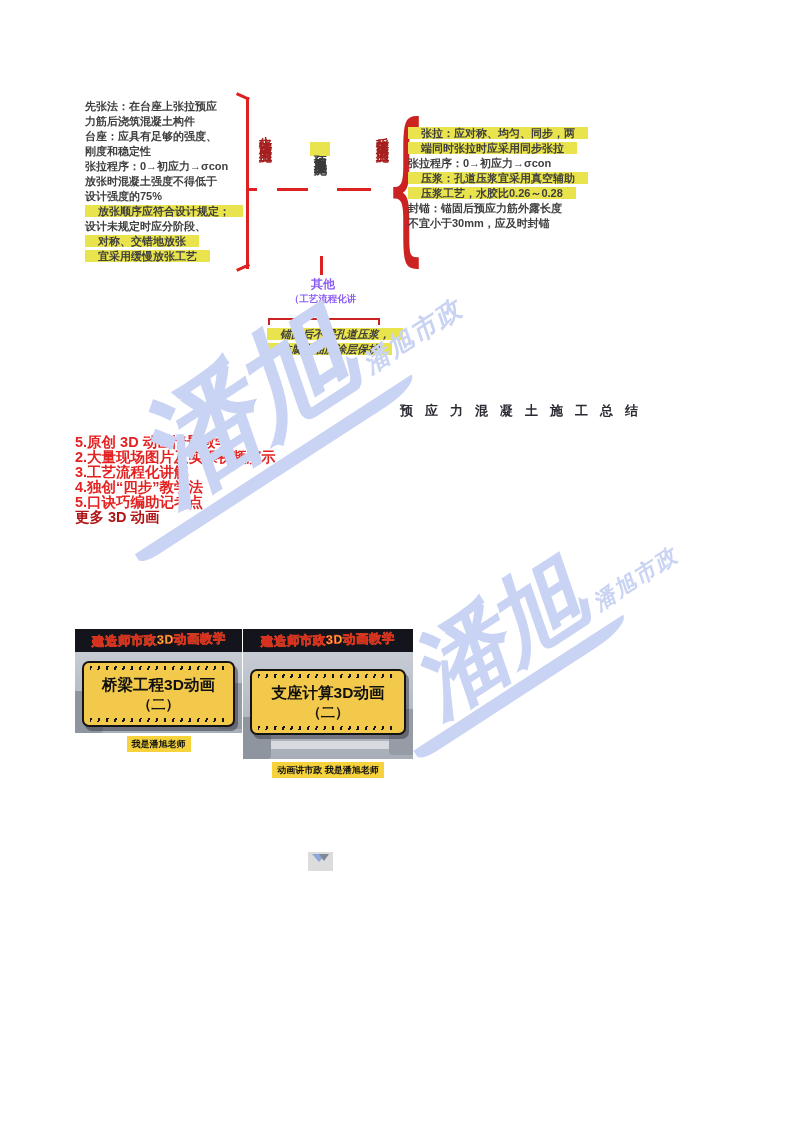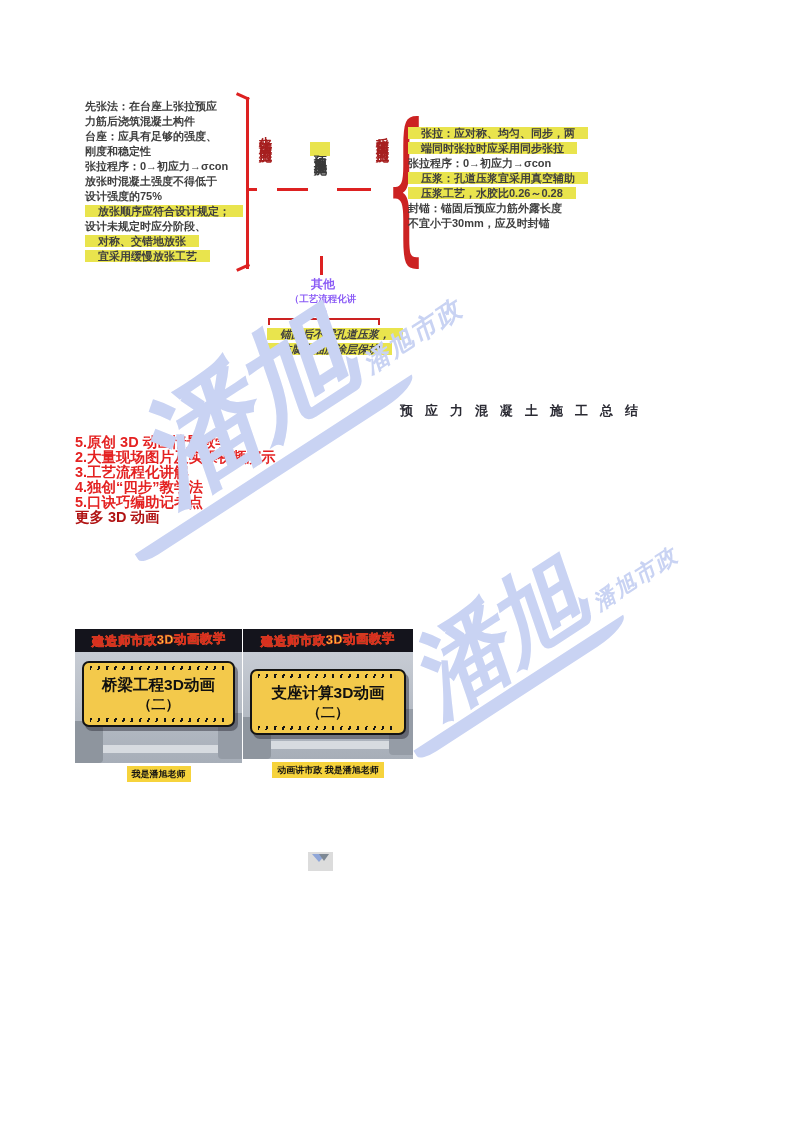--- a/index.html
+++ b/index.html
@@ -53,21 +53,21 @@
   #red-notes .nline:last-child{color:#b01313;}
 
   
   .card{top:629px;z-index:10;}
   #card-1{left:75px;width:167px;}
   #card-2{left:243px;width:170px;}
   .card-banner{height:23px;background:#14141c;display:flex;align-items:center;justify-content:center;}
   .card-banner span{font-size:12.5px;font-weight:900;color:#ffd23e;-webkit-text-stroke:0.6px #d8301f;
                     transform:rotate(-1.5deg);letter-spacing:0.5px;white-space:nowrap;}
   .card-body{position:relative;background:linear-gradient(#c7ccd4,#a7aeb8);overflow:hidden;}
-  #card-1 .card-body{height:111px;}
+  #card-1 .card-body{height:81px;}
   #card-2 .card-body{height:107px;}
   .machine-l{position:absolute;left:-6px;bottom:0;width:34px;height:42px;background:#8e959e;border-radius:4px;}
   .machine-r{position:absolute;right:-6px;bottom:4px;width:30px;height:46px;background:#959ca6;border-radius:4px;}
   .machine-strip{position:absolute;left:0;bottom:10px;width:100%;height:8px;background:#d7dbe0;}
   .board{position:absolute;left:7px;right:7px;top:9px;height:62px;background:#f3c94b;
          border:2.5px solid #141414;border-radius:7px;box-shadow:3px 4px 0 rgba(40,40,50,0.45);
          display:flex;flex-direction:column;align-items:center;justify-content:center;}
   #card-2 .board{top:17px;}
   .stitch{position:absolute;left:6px;right:6px;height:4px;
           background:repeating-linear-gradient(105deg,#141414 0 2px,transparent 2px 8px);}

